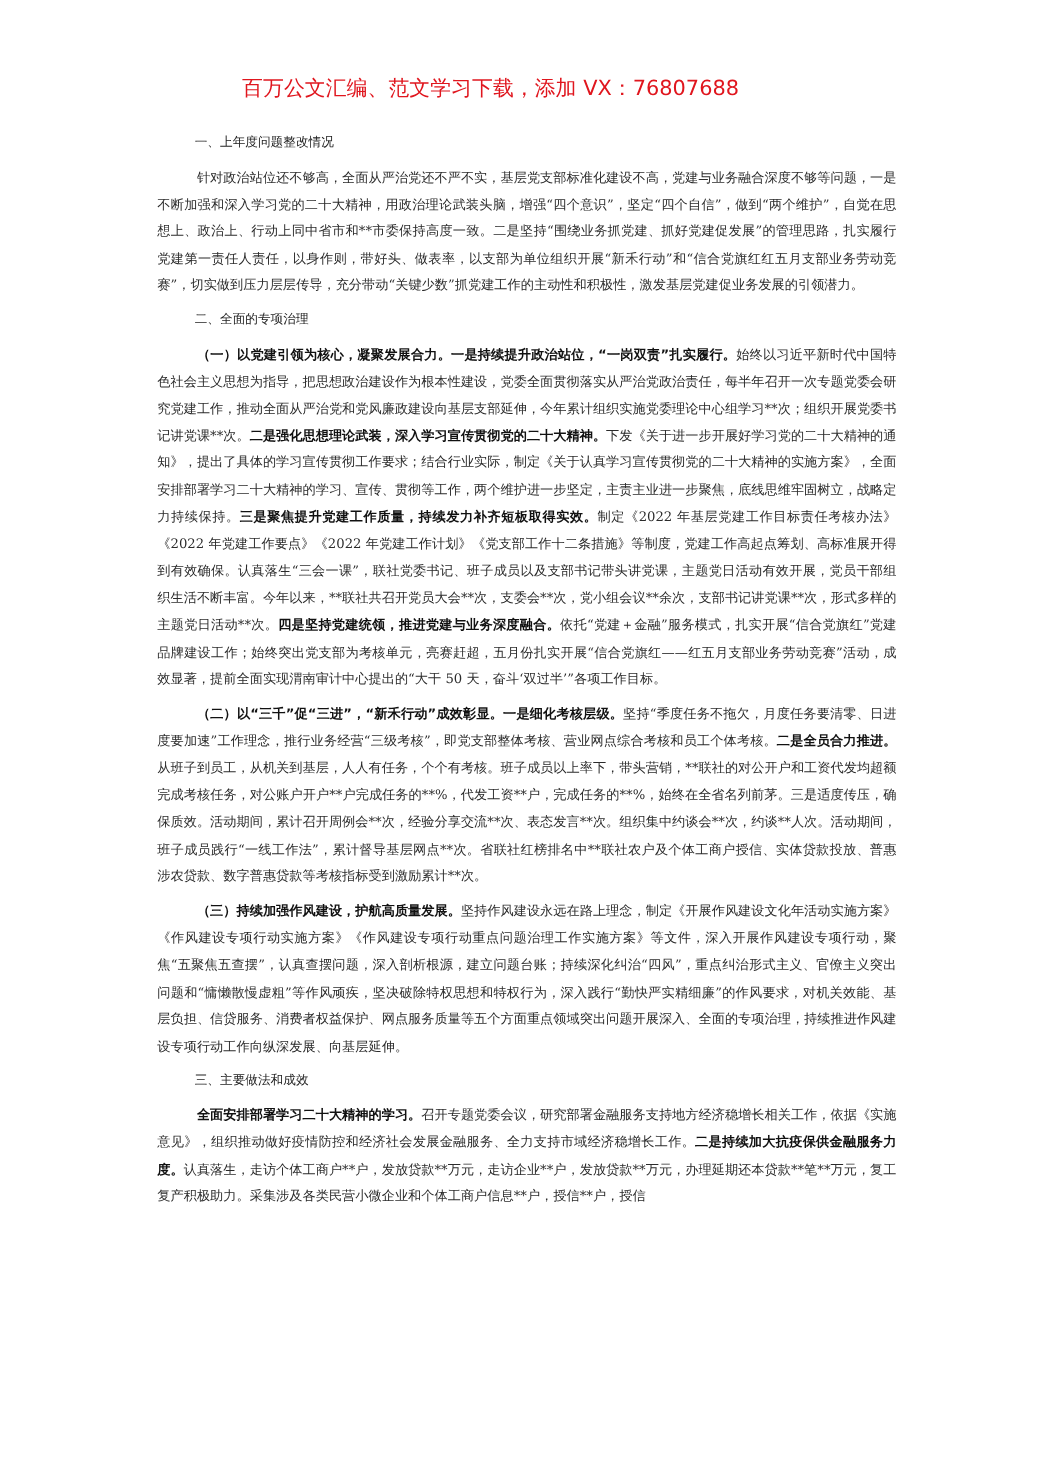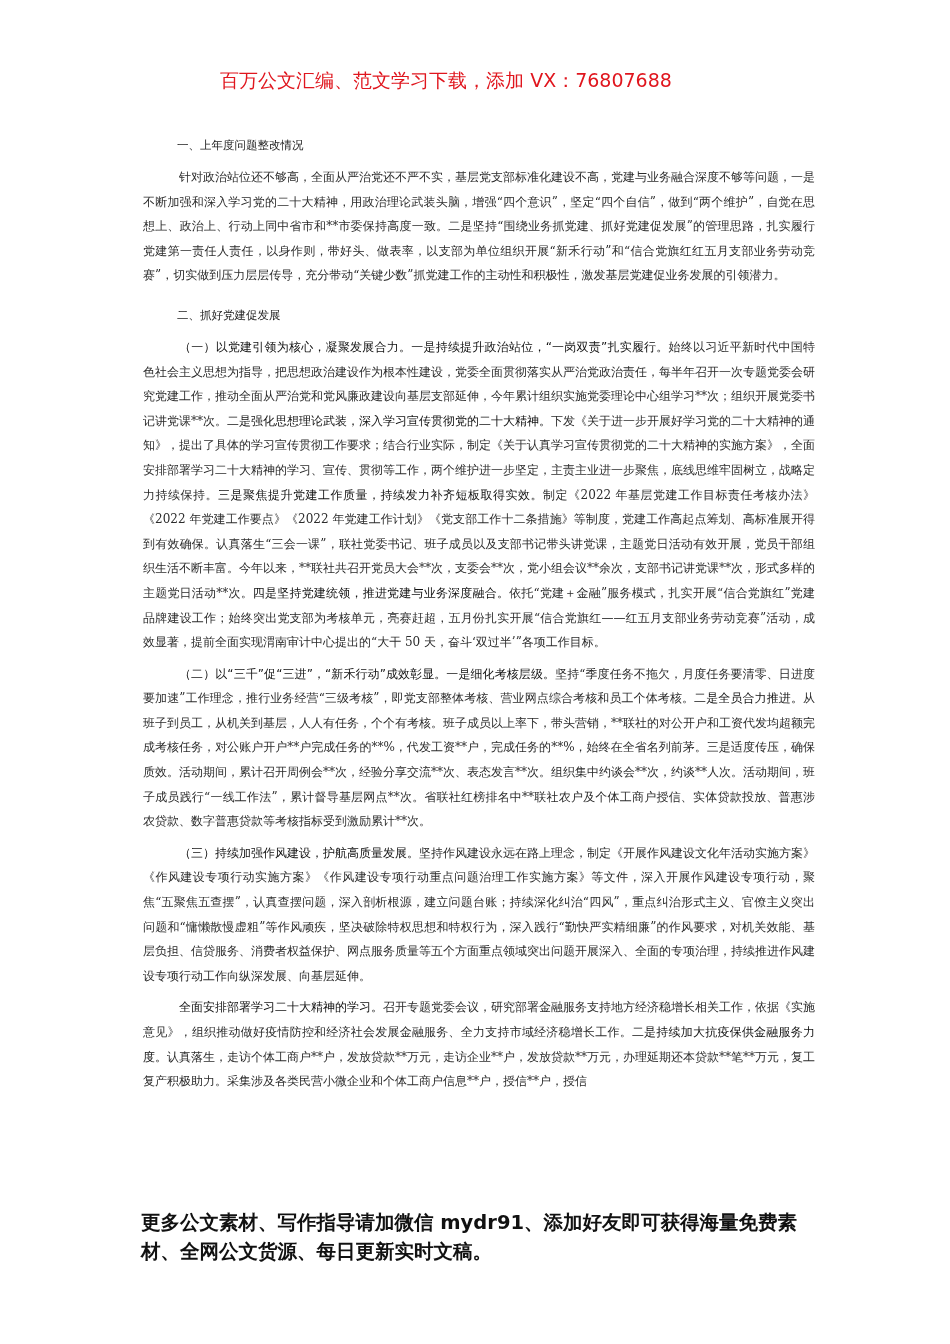--- a/index.html
+++ b/index.html
@@ -8,49 +8,49 @@
     .banner {
       position: absolute; left: 0; top: 66px; width: 892px; text-align: center;
       color: #e0161e; font-family: "DejaVu Sans", sans-serif; font-size: 19px; line-height: 28px;
     }
     .content {
       position: absolute; left: 143px; top: 118px; width: 672px;
       font-family: "DejaVu Serif", serif; font-size: 12px; color: #2b2b2b;
       line-height: 24.6px; text-align: justify;
     }
     .heading {
-      font-family: Liberation Mono, monospace; font-size: 11.5px; color: #222;
-      padding-left: 34px; margin: 16px 0 7px 0; line-height: 24px;
+      font-family: Liberation Serif, serif; font-size: 11.5px; color: #222;
+      padding-left: 34px; margin: 0 0 7px 0; line-height: 24px;
     }
     .para { text-indent: 36px; margin: 0 0 7px 0; }
-    .b { font-weight: normal; font-family: "DejaVu Sans", sans-serif; color: #111; }
+    .b { font-weight: bold; font-family: "DejaVu Sans", sans-serif; color: #111; }
     .footer {
       position: absolute; left: 141px; top: 1208px; width: 680px;
       font-family: "DejaVu Sans", sans-serif; font-weight: bold; font-size: 19.5px;
       line-height: 29px; color: #111;
     }
   </style>
 </head>
 <body>
 
 <div class="page">
 
   <div class="banner">百万公文汇编、范文学习下载，添加 VX：76807688</div>
 
   <div class="content">
 
     <div class="heading">一、上年度问题整改情况</div>
     <p class="para">针对政治站位还不够高，全面从严治党还不严不实，基层党支部标准化建设不高，党建与业务融合深度不够等问题，一是不断加强和深入学习党的二十大精神，用政治理论武装头脑，增强“四个意识”，坚定“四个自信”，做到“两个维护”，自觉在思想上、政治上、行动上同中省市和**市委保持高度一致。二是坚持“围绕业务抓党建、抓好党建促发展”的管理思路，扎实履行党建第一责任人责任，以身作则，带好头、做表率，以支部为单位组织开展“新禾行动”和“信合党旗红红五月支部业务劳动竞赛”，切实做到压力层层传导，充分带动“关键少数”抓党建工作的主动性和积极性，激发基层党建促业务发展的引领潜力。</p>
 
-    <div class="heading">二、抓好党建促发展</div>
+    <div class="heading">二、全面的专项治理</div>
     <p class="para"><span class="b">（一）以党建引领为核心，凝聚发展合力。一是持续提升政治站位，“一岗双责”扎实履行。</span><span>始终以习近平新时代中国特色社会主义思想为指导，把思想政治建设作为根本性建设，党委全面贯彻落实从严治党政治责任，每半年召开一次专题党委会研究党建工作，推动全面从严治党和党风廉政建设向基层支部延伸，今年累计组织实施党委理论中心组学习**次；组织开展党委书记讲党课**次。</span><span class="b">二是强化思想理论武装，深入学习宣传贯彻党的二十大精神。</span><span>下发《关于进一步开展好学习党的二十大精神的通知》，提出了具体的学习宣传贯彻工作要求；结合行业实际，制定《关于认真学习宣传贯彻党的二十大精神的实施方案》，全面安排部署学习二十大精神的学习、宣传、贯彻等工作，两个维护进一步坚定，主责主业进一步聚焦，底线思维牢固树立，战略定力持续保持。</span><span class="b">三是聚焦提升党建工作质量，持续发力补齐短板取得实效。</span><span>制定《2022 年基层党建工作目标责任考核办法》《2022 年党建工作要点》《2022 年党建工作计划》《党支部工作十二条措施》等制度，党建工作高起点筹划、高标准展开得到有效确保。认真落生“三会一课”，联社党委书记、班子成员以及支部书记带头讲党课，主题党日活动有效开展，党员干部组织生活不断丰富。今年以来，**联社共召开党员大会**次，支委会**次，党小组会议**余次，支部书记讲党课**次，形式多样的主题党日活动**次。</span><span class="b">四是坚持党建统领，推进党建与业务深度融合。</span><span>依托“党建＋金融”服务模式，扎实开展“信合党旗红”党建品牌建设工作；始终突出党支部为考核单元，亮赛赶超，五月份扎实开展“信合党旗红——红五月支部业务劳动竞赛”活动，成效显著，提前全面实现渭南审计中心提出的“大干 50 天，奋斗‘双过半’”各项工作目标。</span></p>
 
     <p class="para"><span class="b">（二）以“三千”促“三进”，“新禾行动”成效彰显。一是细化考核层级。</span><span>坚持“季度任务不拖欠，月度任务要清零、日进度要加速”工作理念，推行业务经营“三级考核”，即党支部整体考核、营业网点综合考核和员工个体考核。</span><span class="b">二是全员合力推进。</span><span>从班子到员工，从机关到基层，人人有任务，个个有考核。班子成员以上率下，带头营销，**联社的对公开户和工资代发均超额完成考核任务，对公账户开户**户完成任务的**%，代发工资**户，完成任务的**%，始终在全省名列前茅。三是适度传压，确保质效。活动期间，累计召开周例会**次，经验分享交流**次、表态发言**次。组织集中约谈会**次，约谈**人次。活动期间，班子成员践行“一线工作法”，累计督导基层网点**次。省联社红榜排名中**联社农户及个体工商户授信、实体贷款投放、普惠涉农贷款、数字普惠贷款等考核指标受到激励累计**次。</span></p>
 
     <p class="para"><span class="b">（三）持续加强作风建设，护航高质量发展。</span><span>坚持作风建设永远在路上理念，制定《开展作风建设文化年活动实施方案》《作风建设专项行动实施方案》《作风建设专项行动重点问题治理工作实施方案》等文件，深入开展作风建设专项行动，聚焦“五聚焦五查摆”，认真查摆问题，深入剖析根源，建立问题台账；持续深化纠治“四风”，重点纠治形式主义、官僚主义突出问题和“慵懒散慢虚粗”等作风顽疾，坚决破除特权思想和特权行为，深入践行“勤快严实精细廉”的作风要求，对机关效能、基层负担、信贷服务、消费者权益保护、网点服务质量等五个方面重点领域突出问题开展深入、全面的专项治理，持续推进作风建设专项行动工作向纵深发展、向基层延伸。</span></p>
 
+    <div class="heading">三、主要做法和成效</div>
     <p class="para"><span class="b">全面安排部署学习二十大精神的学习。</span><span>召开专题党委会议，研究部署金融服务支持地方经济稳增长相关工作，依据《实施意见》，组织推动做好疫情防控和经济社会发展金融服务、全力支持市域经济稳增长工作。</span><span class="b">二是持续加大抗疫保供金融服务力度。</span><span>认真落生，走访个体工商户**户，发放贷款**万元，走访企业**户，发放贷款**万元，办理延期还本贷款**笔**万元，复工复产积极助力。采集涉及各类民营小微企业和个体工商户信息**户，授信**户，授信</span></p>
 
   </div>
 
-  <div class="footer">更多公文素材、写作指导请加微信 mydr91、添加好友即可获得海量免费素材、全网公文货源、每日更新实时文稿。</div>
 
 </div>
 
 </body></html>

